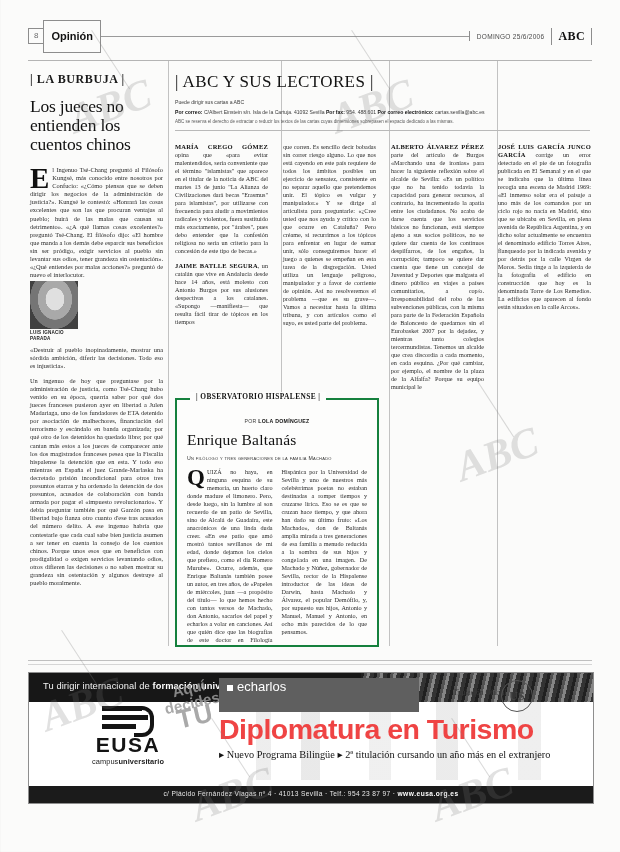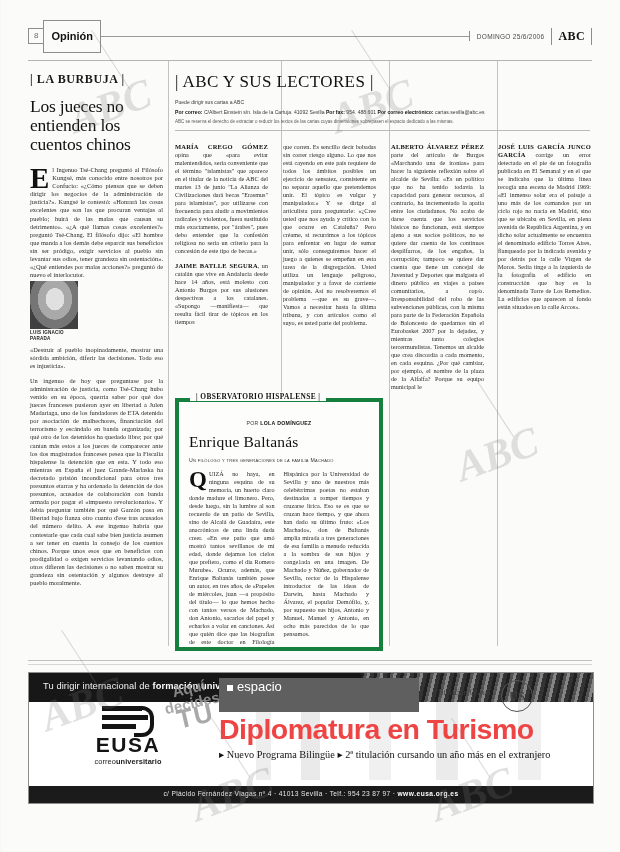--- a/index.html
+++ b/index.html
@@ -130,21 +130,21 @@
     font-size:6.5px;font-weight:bold;letter-spacing:.2px;
     font-variant:small-caps;color:#111;
   }
   .ltxt{
     font-size:6.2px;line-height:8px;text-align:justify;color:#2b2b2b;hyphens:auto;
   }
   .gap{height:7px;}
   
   .obs-box{
     position:absolute;left:175px;top:398px;width:200px;height:245px;
-    border:4px solid #15803d;background:#fdfdfc;
+    border:2px solid #15803d;background:#fdfdfc;
   }
   .obs-head{
     position:absolute;left:190px;top:392px;background:#fdfdfc;padding:0 6px;
     font-family:"Liberation Serif",serif;font-size:7.4px;
     letter-spacing:.4px;color:#111;font-variant:small-caps;font-weight:600;
   }
   .obs-inner{padding:18px 10px 8px 10px;}
   .obs-by{
     text-align:center;font-family:"Liberation Sans",sans-serif;
     font-size:5.2px;color:#3b3b3b;letter-spacing:.3px;
@@ -239,21 +239,21 @@
     font-family:"Liberation Sans",sans-serif;
     padding:2px 8px;box-sizing:border-box;
   }
   .estudios-box .l1{font-size:13px;line-height:14px;}
   .estudios-box .l2{font-size:15.5px;font-weight:bold;line-height:16px;}
   .estudios-sq{
     display:inline-block;width:6px;height:6px;background:#fff;margin-right:4px;
     vertical-align:middle;
   }
   .tit-oficial{
-    position:absolute;left:408px;top:-14px;
+    position:absolute;left:424px;top:-14px;
     font-family:Liberation Serif, serif;font-size:7.5px;color:#3b3b3b;
   }
   .us-seal{
     position:absolute;left:472px;top:-22px;width:30px;height:30px;
     border:1.5px solid #555;border-radius:50%;
     font-family:"Liberation Serif",serif;font-weight:bold;font-size:12px;
     color:#444;display:flex;align-items:center;justify-content:center;
   }
   .ad-headline{
     position:absolute;left:190px;top:12px;width:370px;
@@ -403,31 +403,31 @@
       <div class="ad-skyline"></div>
 
       <div class="eusa-wrap">
         <div class="eusa-mark">
           <div class="eusa-bar b1"></div>
           <div class="eusa-bar b2"></div>
           <div class="eusa-bar b3"></div>
           <div class="eusa-curve"></div>
         </div>
         <div class="eusa-name">EUSA</div>
-        <div class="eusa-tag"><span>correo</span><b>universitario</b></div>
+        <div class="eusa-tag"><span>campus</span><b>universitario</b></div>
       </div>
 
       <div class="aqui-stamp">
         <span>Aquí</span><br>
         <span>decides</span>
         <span class="tu">TÚ</span>
       </div>
 
       <div class="estudios-box">
-        <div class="l1"><span class="estudios-sq"></span><span>espacio</span></div>
+        <div class="l1"><span class="estudios-sq"></span><span>echarlos</span></div>
       </div>
 
       <div class="tit-oficial">Titulación Oficial</div>
       <div class="us-seal">US</div>
 
       <div class="ad-headline">Diplomatura en Turismo</div>
       <div class="ad-subline">▸ Nuevo Programa Bilingüe ▸ 2ª titulación cursando un año más en el extranjero</div>
     </div>
 
     <div class="ad-foot">

